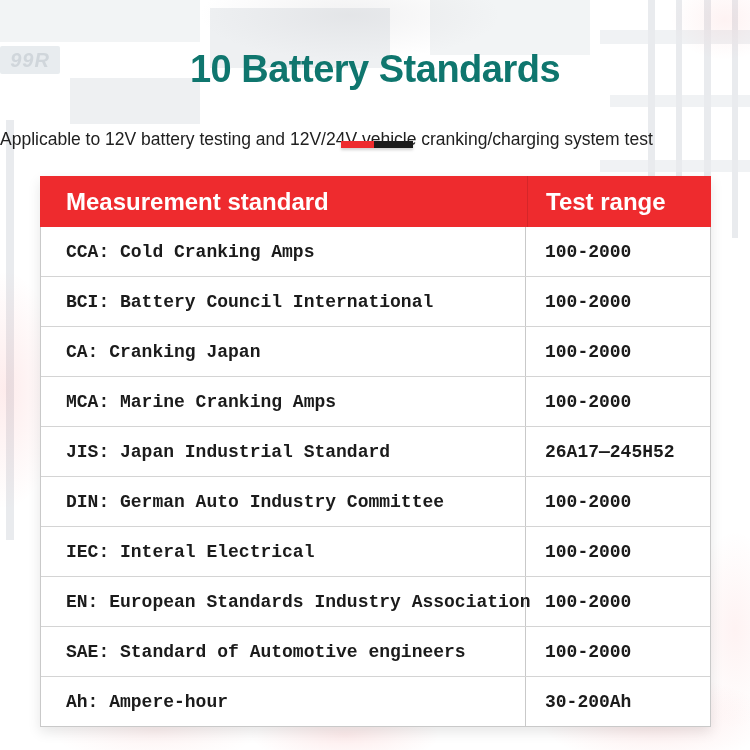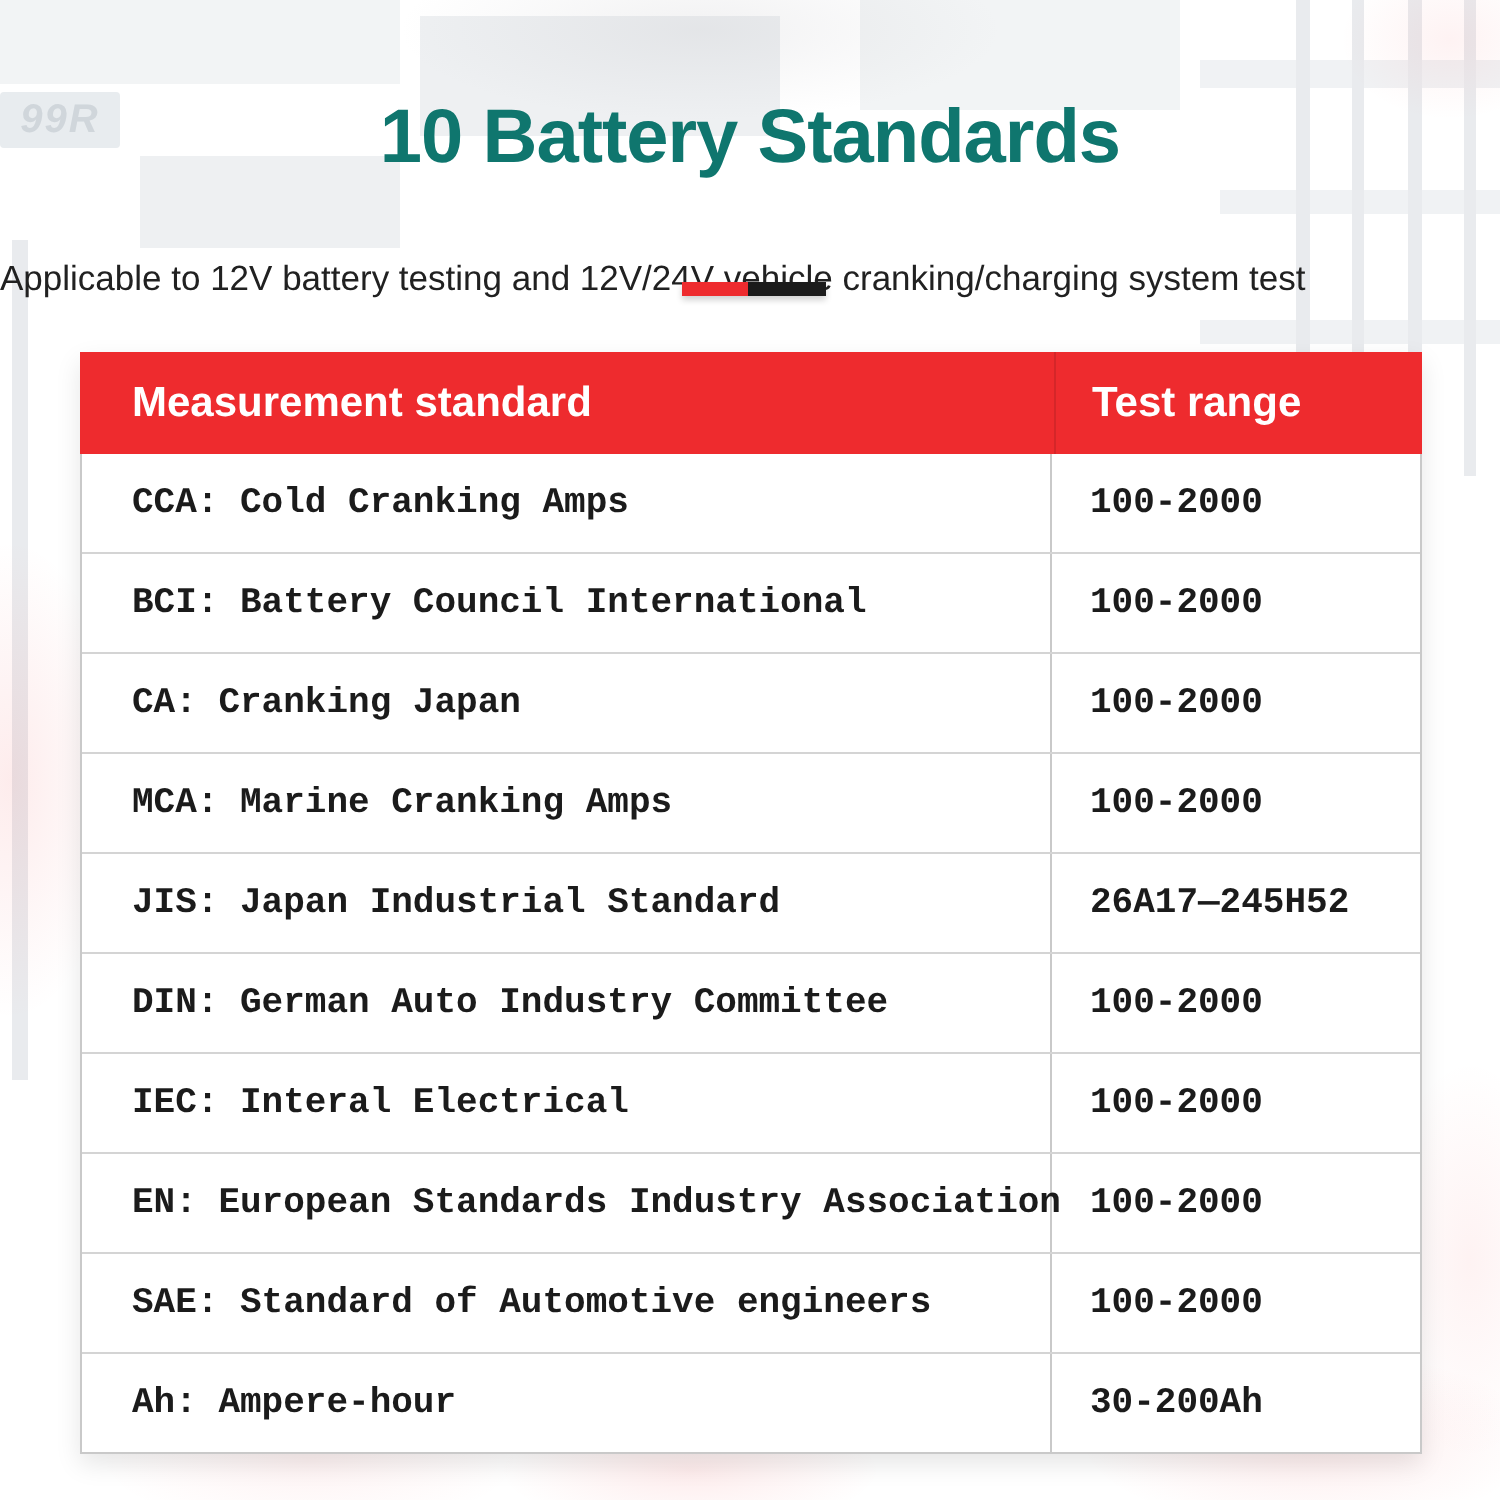--- a/index.html
+++ b/index.html
@@ -50,21 +50,21 @@
 
   
   .std-table{
     position:absolute;left:40px;top:176px;width:671px;
     box-shadow:0 5px 12px rgba(0,0,0,0.10);
     background:#fff;
   }
   .thead{
     height:51px;background:#EE2B2E;
     display:flex;align-items:stretch;
-    color:#ffffff;font-size:21px;font-weight:bold;
+    color:#ffffff;font-size:24px;font-weight:bold;
   }
   .th{display:flex;align-items:center;box-sizing:border-box;}
   .th-standard{width:488px;padding-left:26px;border-right:1px solid rgba(0,0,0,0.10);}
   .th-range{flex:1;padding-left:18px;}
   .tbody{
     border:1.5px solid #c9c9c9;border-top:none;background:#ffffff;
   }
   .row{display:flex;height:49px;border-bottom:1.5px solid #d4d4d4;}
   .row:last-child{border-bottom:none;}
   .cell{display:flex;align-items:center;box-sizing:border-box;

